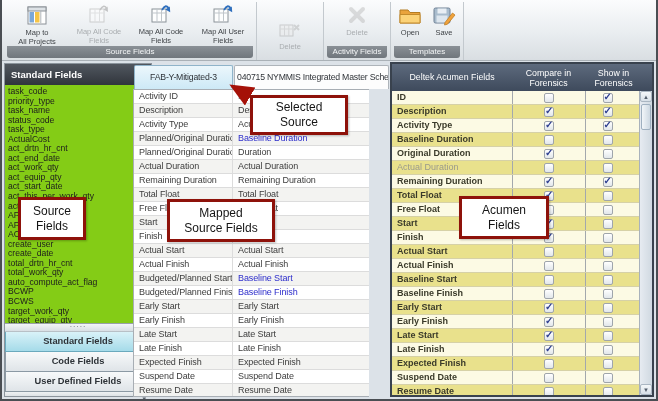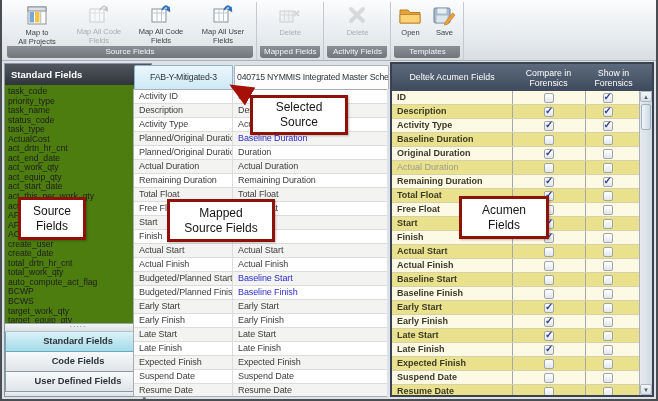--- a/index.html
+++ b/index.html
@@ -22,41 +22,41 @@
   .rbtn.disabled .ric { opacity:.45; filter:grayscale(1); }
   .rgroup-label { height:12px; margin:0 1px 3px; background:linear-gradient(#8a9096,#70767c);
                   color:#f3f5f6; font-size:8px; line-height:12px; text-align:center;
                   border-radius:0 0 3px 3px; padding:0 4px; }
 
   
   .sidebar { position:absolute; left:2px; top:63px; width:148px; bottom:2px;
              border:1px solid #8b949c; background:#eef1f4; display:flex; flex-direction:column; }
   .sb-header { height:21px; background:linear-gradient(#51575f,#30353c); color:#fff;
                font-weight:bold; font-size:9.5px; line-height:21px; padding-left:6px; }
-  .sb-listwrap { position:relative; height:239px; background:#4d7c0f; border-bottom:1px solid #98a0a8; }
+  .sb-listwrap { position:relative; height:239px; background:#84cc16; border-bottom:1px solid #98a0a8; }
   .sb-list { position:absolute; left:0; right:13px; top:1px; bottom:0; overflow:hidden; padding:1px 0 0 3px; }
   .sb-item { font-size:8.6px; line-height:9.55px; color:#1d1d1d; white-space:nowrap; }
   .sb-scroll { position:absolute; right:0; top:0; bottom:0; width:13px;
                background:linear-gradient(to right,#e9eef3,#d4dde5); border-left:1px solid #b4bec8; }
   .scroll-arrow { position:absolute; left:0; right:0; height:11px; text-align:center;
                   font-size:6px; line-height:11px; color:#55606e; background:linear-gradient(#f4f7f9,#d8e0e8);
                   border:1px solid #aab6c2; border-radius:2px; }
   .sb-thumb { position:absolute; left:1px; right:1px; top:13px; height:44px;
               background:linear-gradient(to right,#f2f6f9,#cdd8e2); border:1px solid #9fb0c0; border-radius:2px; }
   .sb-splitter { height:8px; background:linear-gradient(#f2f5f7,#d9dfe4); border-bottom:1px solid #b8c0c6;
                  text-align:center; font-size:7px; line-height:6px; color:#6a7077; letter-spacing:1px; }
   .nav-btn { height:20px; border:1px solid #8b99a4; border-top:none;
              background:linear-gradient(#f7f9fa,#dfe4e8); font-weight:bold; font-size:9.3px;
              line-height:19px; text-align:center; color:#2e3338; cursor:default; }
   .nav-btn.selected { background:linear-gradient(#d9f2f8,#a5dbe9); border-color:#6aa9bd; }
   .nav-bottom { flex:1; background:linear-gradient(#eef1f3,#dde2e6); position:relative; }
   .nav-chevron { position:absolute; right:5px; top:3px; font-size:7px; color:#5a636c; }
 
   
-  .maintable { position:absolute; left:131px; top:63px; width:254px; bottom:2px; }
+  .maintable { position:absolute; left:131px; top:63px; width:236px; bottom:2px; }
   .tabs { position:relative; height:26px; }
   .tab { position:absolute; top:2px; height:24px; font-size:8.7px; line-height:22px; text-align:center;
          color:#2f3338; border:1px solid #aeb4ba; border-bottom:none; border-radius:2px 2px 0 0;
          background:#fdfdfd; white-space:nowrap; overflow:hidden; letter-spacing:-0.2px; padding:0 2px; }
   .tab.selected { background:linear-gradient(#ecf7fc,#cde9f6); border-color:#8fb4ca; }
   .grid { position:absolute; left:0; right:0; top:26px; bottom:0; background:#a3a3a3;
           border:1px solid #a8aeb4; border-right:none; overflow:hidden; }
   .grow { display:flex; height:14px; border-bottom:1px solid #dcdcdc; background:#fff; }
   .grow.alt { background:#f3f3f1; }
   .gcell { font-size:9px; line-height:13px; color:#3d3d3d; padding-left:5px;
@@ -147,21 +147,20 @@
       <div class="rgroup">
         <div class="rgroup-buttons">
           <div class="rbtn disabled"><span class="ric"><svg width="24" height="21" viewBox="0 0 24 21">
                 <rect x="2" y="6" width="13" height="11" fill="#e9ecee" stroke="#9aa2a8"></rect>
                 <line x1="2" y1="10" x2="15" y2="10" stroke="#b6bcc1"></line>
                 <line x1="6.5" y1="6" x2="6.5" y2="17" stroke="#b6bcc1"></line>
                 <line x1="10.8" y1="6" x2="10.8" y2="17" stroke="#b6bcc1"></line>
                 <path d="M16 6 L21 11 M21 6 L16 11" stroke="#aab0b5" stroke-width="2"></path>
               </svg></span><span>Delete</span></div>
         </div>
-        <div class="rgroup-label">Mapped Fields</div>
       </div>
       <div class="rgroup">
         <div class="rgroup-buttons">
           <div class="rbtn disabled"><span class="ric"><svg width="22" height="21" viewBox="0 0 22 21">
                 <path d="M5 4 L17 16 M17 4 L5 16" stroke="#b3b8bd" stroke-width="4" stroke-linecap="round"></path>
               </svg></span><span>Delete</span></div>
         </div>
         <div class="rgroup-label">Activity Fields</div>
       </div>
       <div class="rgroup">

